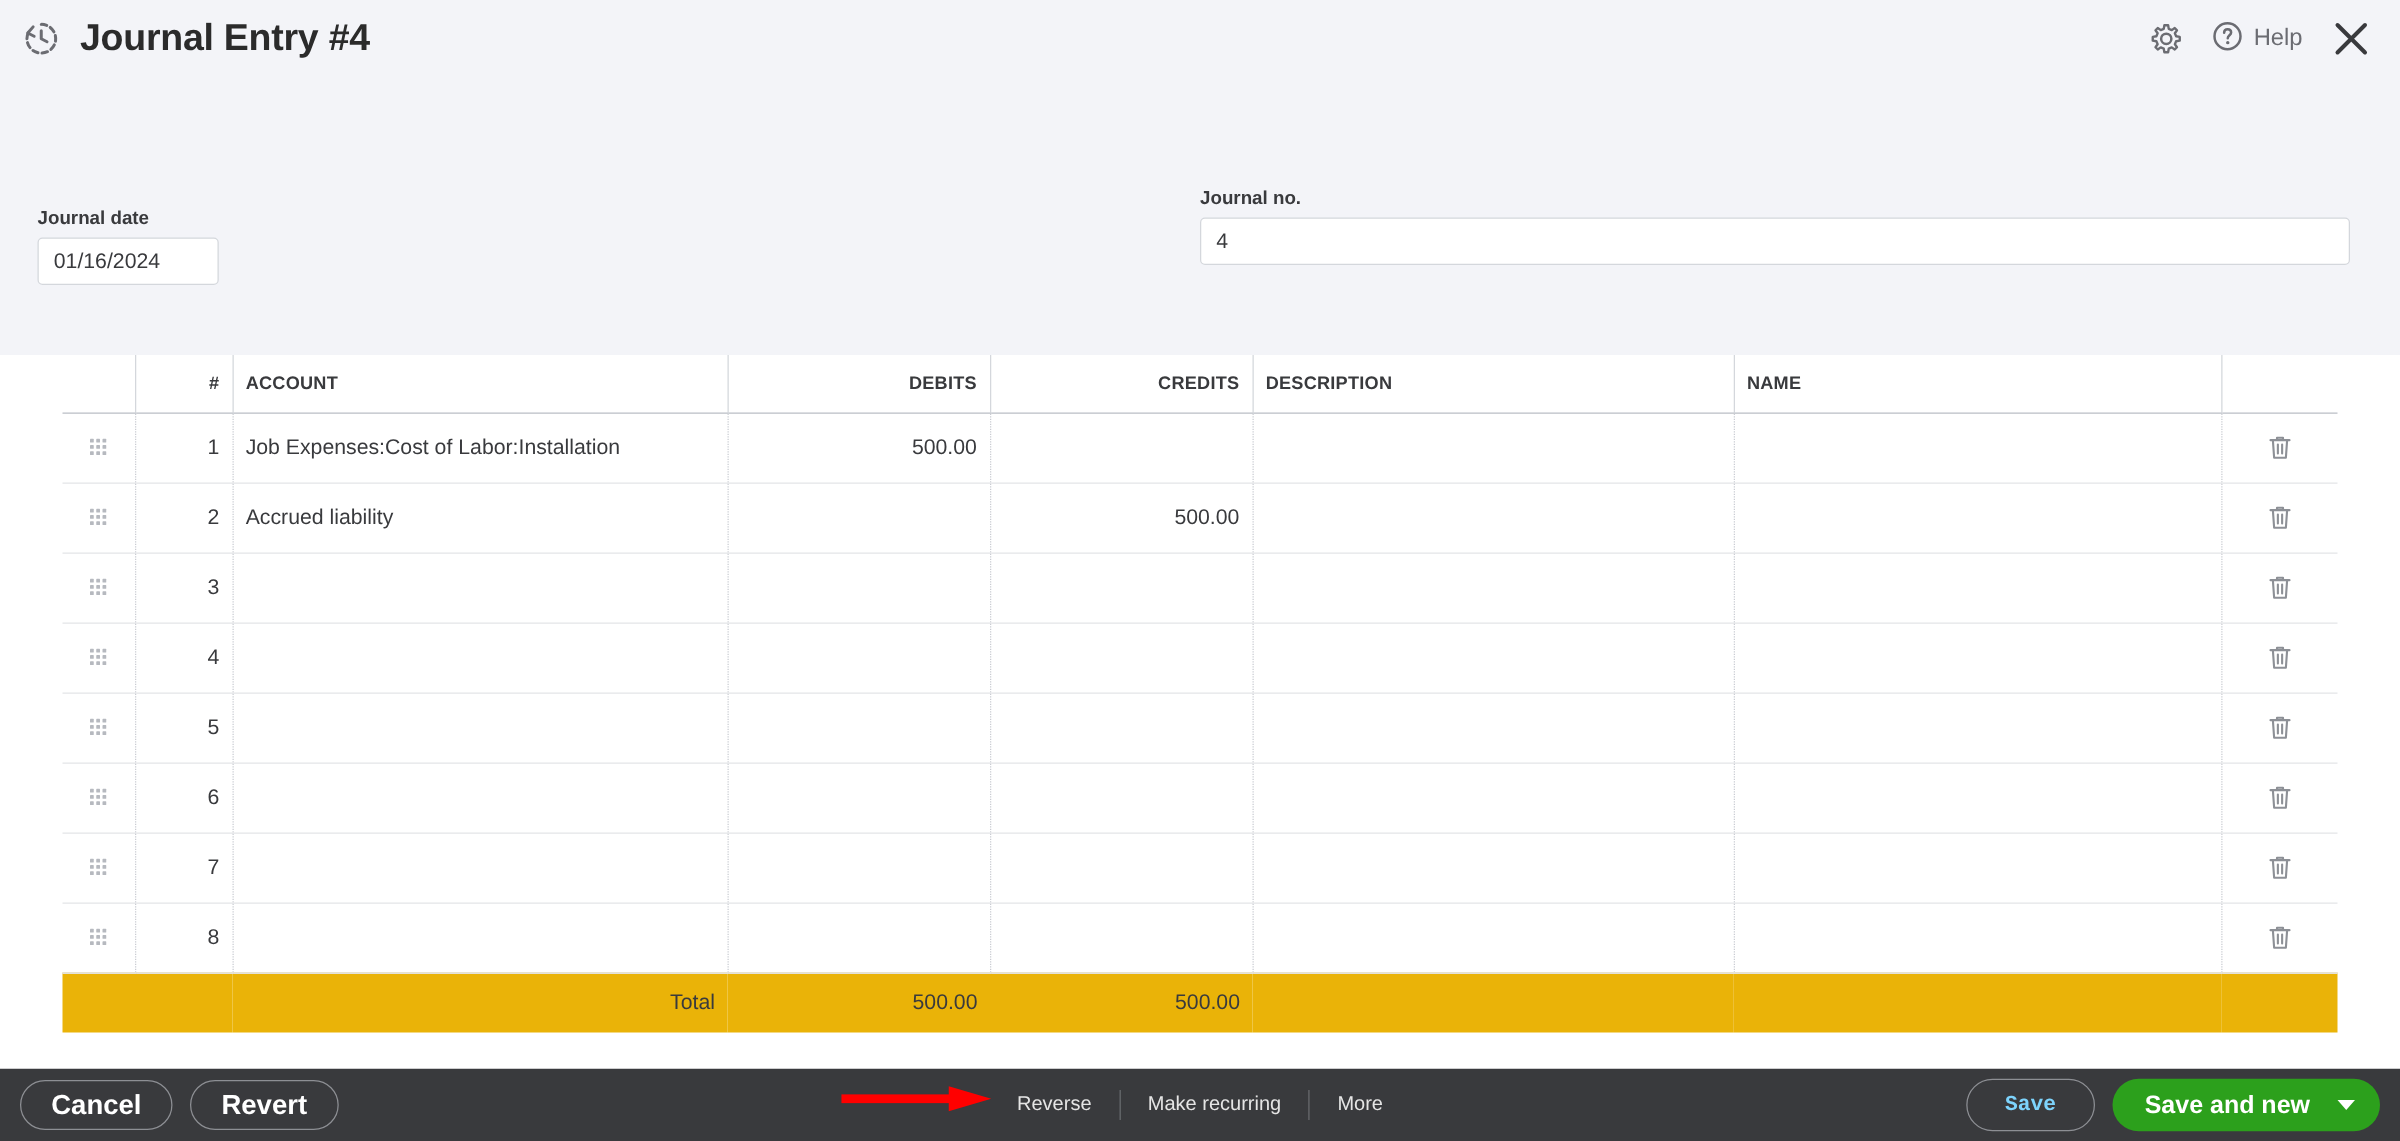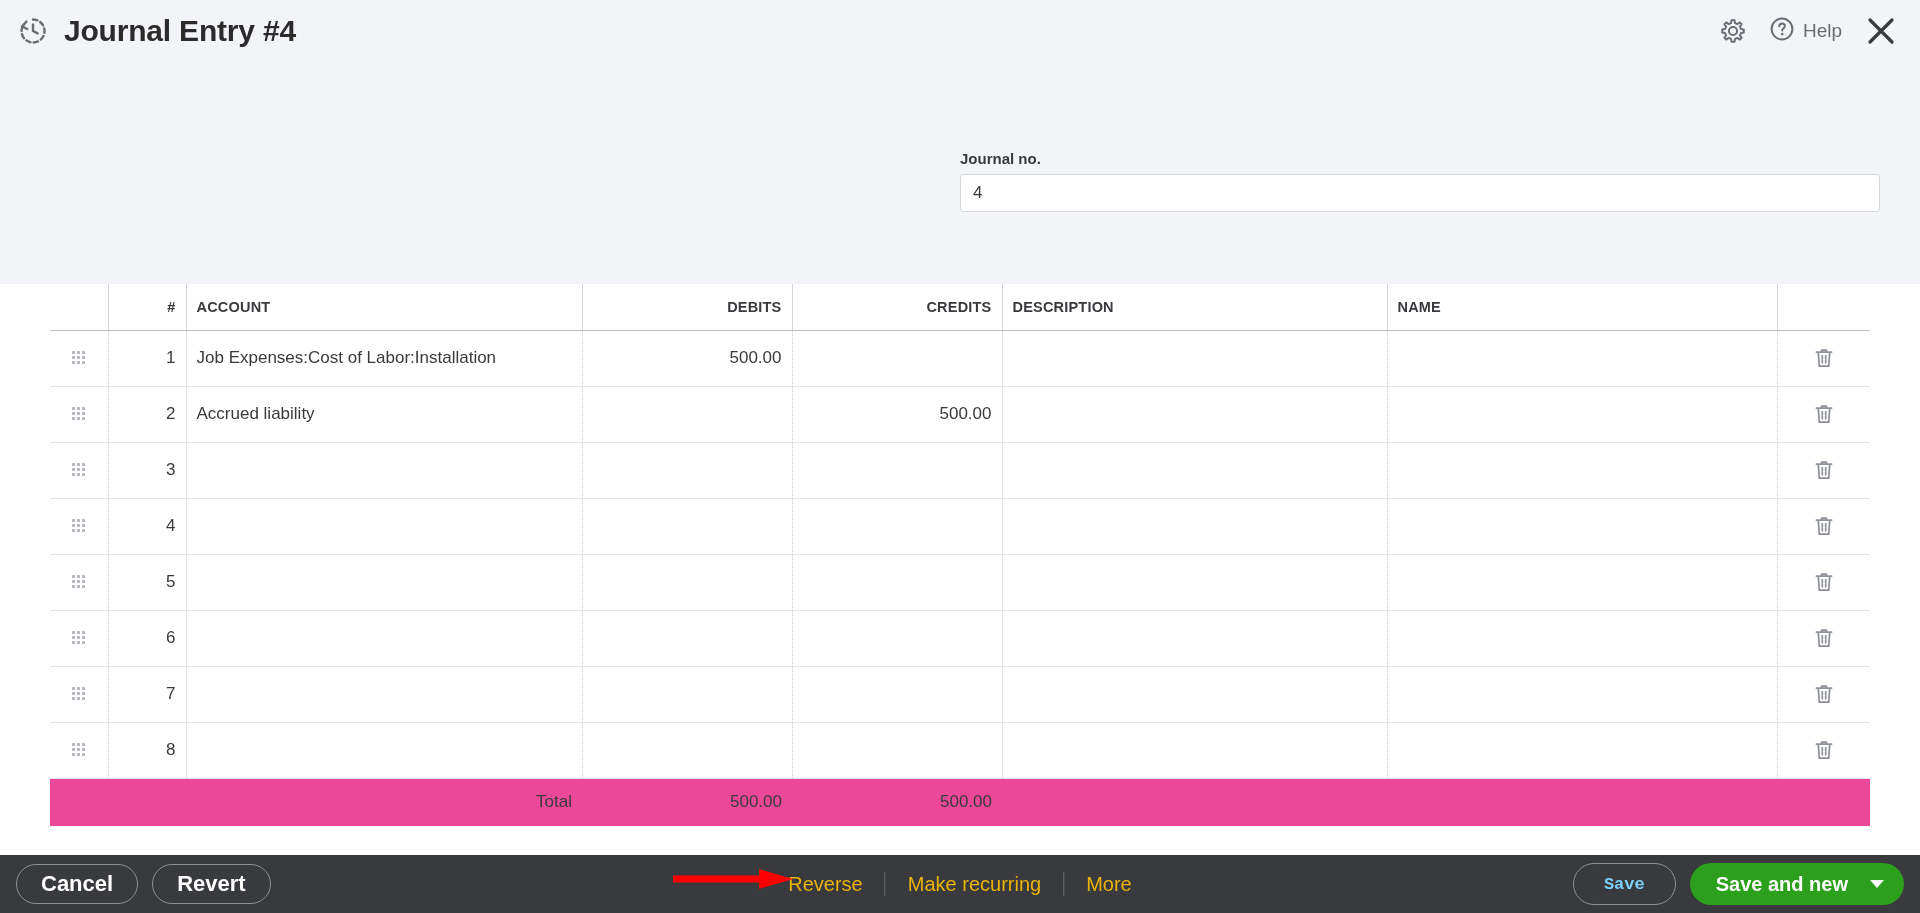--- a/index.html
+++ b/index.html
@@ -191,21 +191,21 @@
     margin: 0 auto;
     background: none;
     border: none;
     cursor: pointer;
     padding: 2px;
     line-height: 0;
   }
 
   
   .total-row td {
-    background: #ec4899;
+    background: #eab308;
     border-bottom: none;
     border-left: none;
     height: 48px;
     font-size: 17px;
     color: #393A3D;
   }
 
   
   .footer {
     position: absolute;
@@ -239,22 +239,22 @@
   }
   .footer-center {
     position: absolute;
     left: 50%;
     transform: translateX(-50%);
     display: flex;
     align-items: center;
     height: 58px;
   }
   .fc-link {
-    color: #eab308;
-    font-size: 20px;
+    color: #e5e5e5;
+    font-size: 16px;
     padding: 0 22px;
     cursor: pointer;
     white-space: nowrap;
     border-right: 1px solid #6A6C70;
     line-height: 24px;
     display: flex;
     align-items: center;
   }
   .fc-link:last-child { border-right: none; }
 
@@ -349,20 +349,24 @@
 
       <button class="hdr-icon-btn" aria-label="Close">
         <svg width="34" height="34" viewBox="0 0 34 34" fill="none">
           <path d="M6 6 L28 28 M28 6 L6 28" stroke="#393A3D" stroke-width="3.2" stroke-linecap="round"></path>
         </svg>
       </button>
     </div>
   </div>
 
   <div class="form-area">
+    <div class="field-date">
+      <span class="field-label">Journal date</span>
+      <input class="text-input input-date" type="text" value="01/16/2024" style="">
+    </div>
 
     <div class="field-jno">
       <span class="field-label">Journal no.</span>
       <input class="text-input input-jno" type="text" value="4" style="">
     </div>
   </div>
 
   <div class="table-area">
     <table class="jtable">
       <colgroup>

